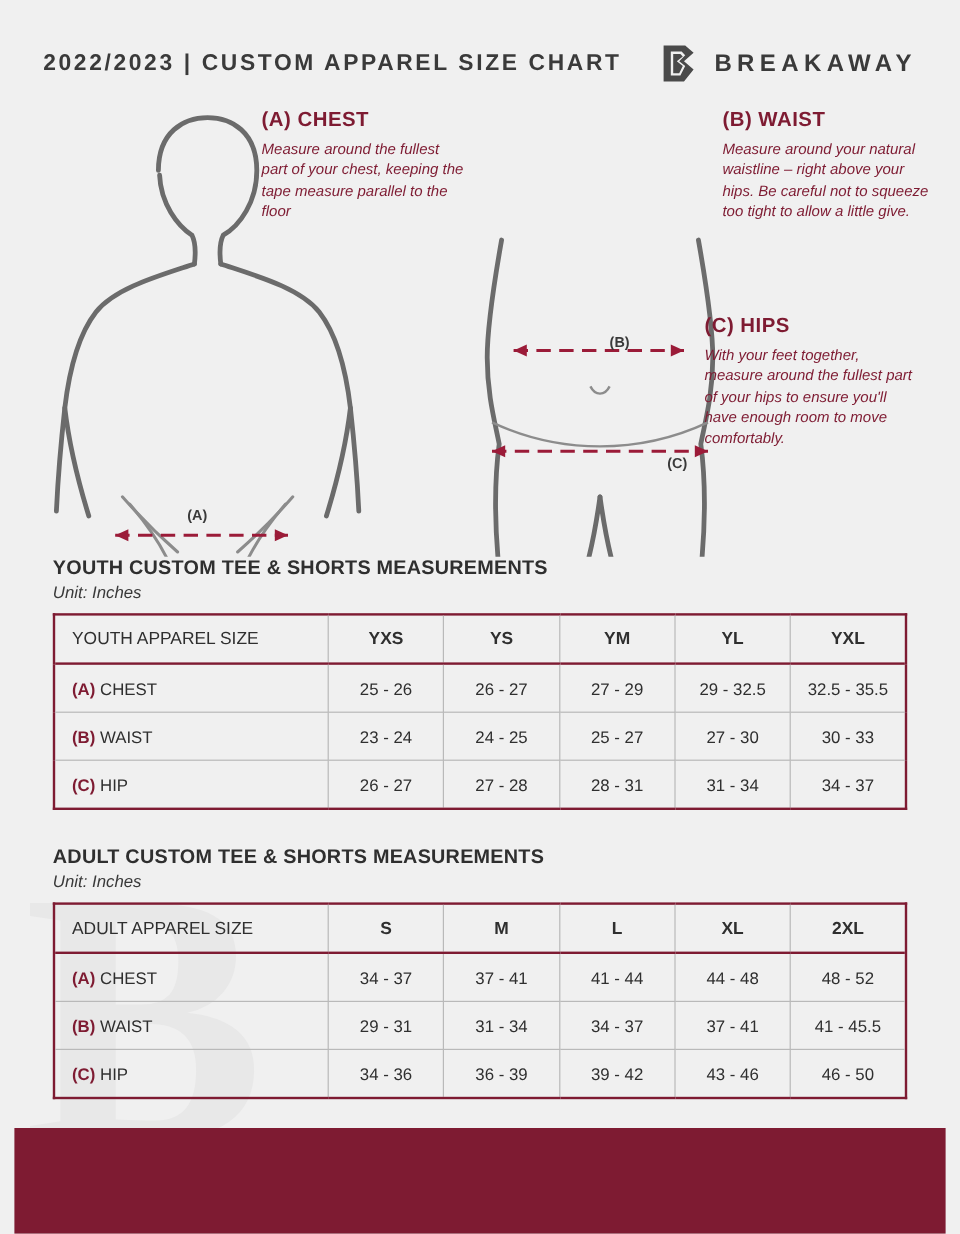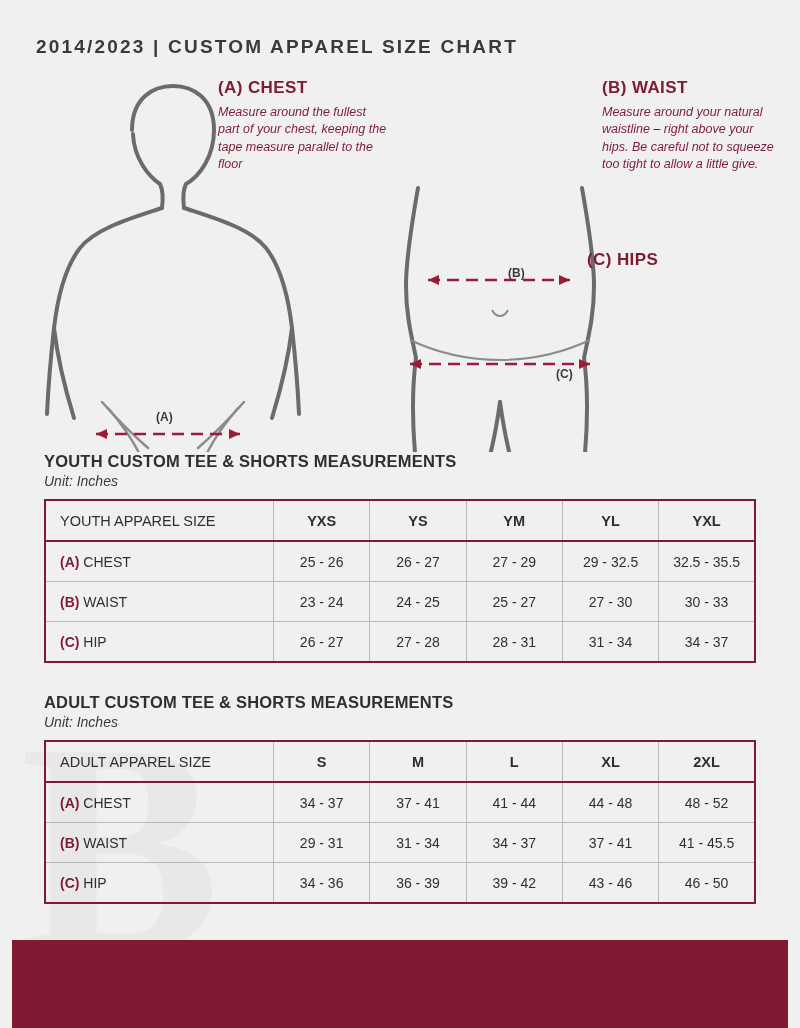--- a/index.html
+++ b/index.html
@@ -173,21 +173,31 @@
   }
 </style>
 </head>
 <body>
 
 <div class="page">
 
   <div class="watermark">B</div>
 
   <div class="header">
-    <div class="header-title">2014/2023  |  CUSTOM APPAREL SIZE CHART</div>
+    <div class="header-title">2022/2023  |  CUSTOM APPAREL SIZE CHART</div>
+    <div class="brand">
+      <span class="brand-mark">
+        <svg width="30" height="34" viewBox="0 0 30 34">
+          <polygon points="4,2 22,2 29,8 21,15 29,22 21,32 4,32" fill="#4a4a4a"></polygon>
+          <polygon points="10,7 19,7 22,10 17,15 22,19 18,27 10,27" fill="#f0f0f0"></polygon>
+          <polygon points="12,9 18,9 20,11 15,15 20,19 17,25 12,25" fill="#4a4a4a"></polygon>
+        </svg>
+      </span>
+      <span class="brand-name">BREAKAWAY</span>
+    </div>
   </div>
 
   <div class="illustration">
 
     <svg class="fig" width="800" height="380">
 
       <g fill="none" stroke="#6b6b6b" stroke-width="4" stroke-linecap="round">
 
         <path d="M132,58 C132,26 153,14 173,14 C193,14 214,26 214,58
                  C214,84 200,104 186,112 C183,118 183,128 184,136"></path>
@@ -256,20 +266,21 @@
         <span>WAIST</span>
       </div>
       <div class="note-body">Measure around your natural waistline – right above your hips. Be careful not to squeeze too tight to allow a little give.</div>
     </div>
 
     <div class="note note-c">
       <div class="note-title">
         <span class="paren">(C)</span>
         <span>HIPS</span>
       </div>
+      <div class="note-body">With your feet together, measure around the fullest part of your hips to ensure you'll have enough room to move comfortably.</div>
     </div>
   </div>
 
   <div class="section">
     <div class="table-title">YOUTH CUSTOM TEE &amp; SHORTS MEASUREMENTS</div>
     <div class="table-unit">Unit: Inches</div>
     <table>
       <thead>
         <tr>
           <th class="rowhead">YOUTH APPAREL SIZE</th>

